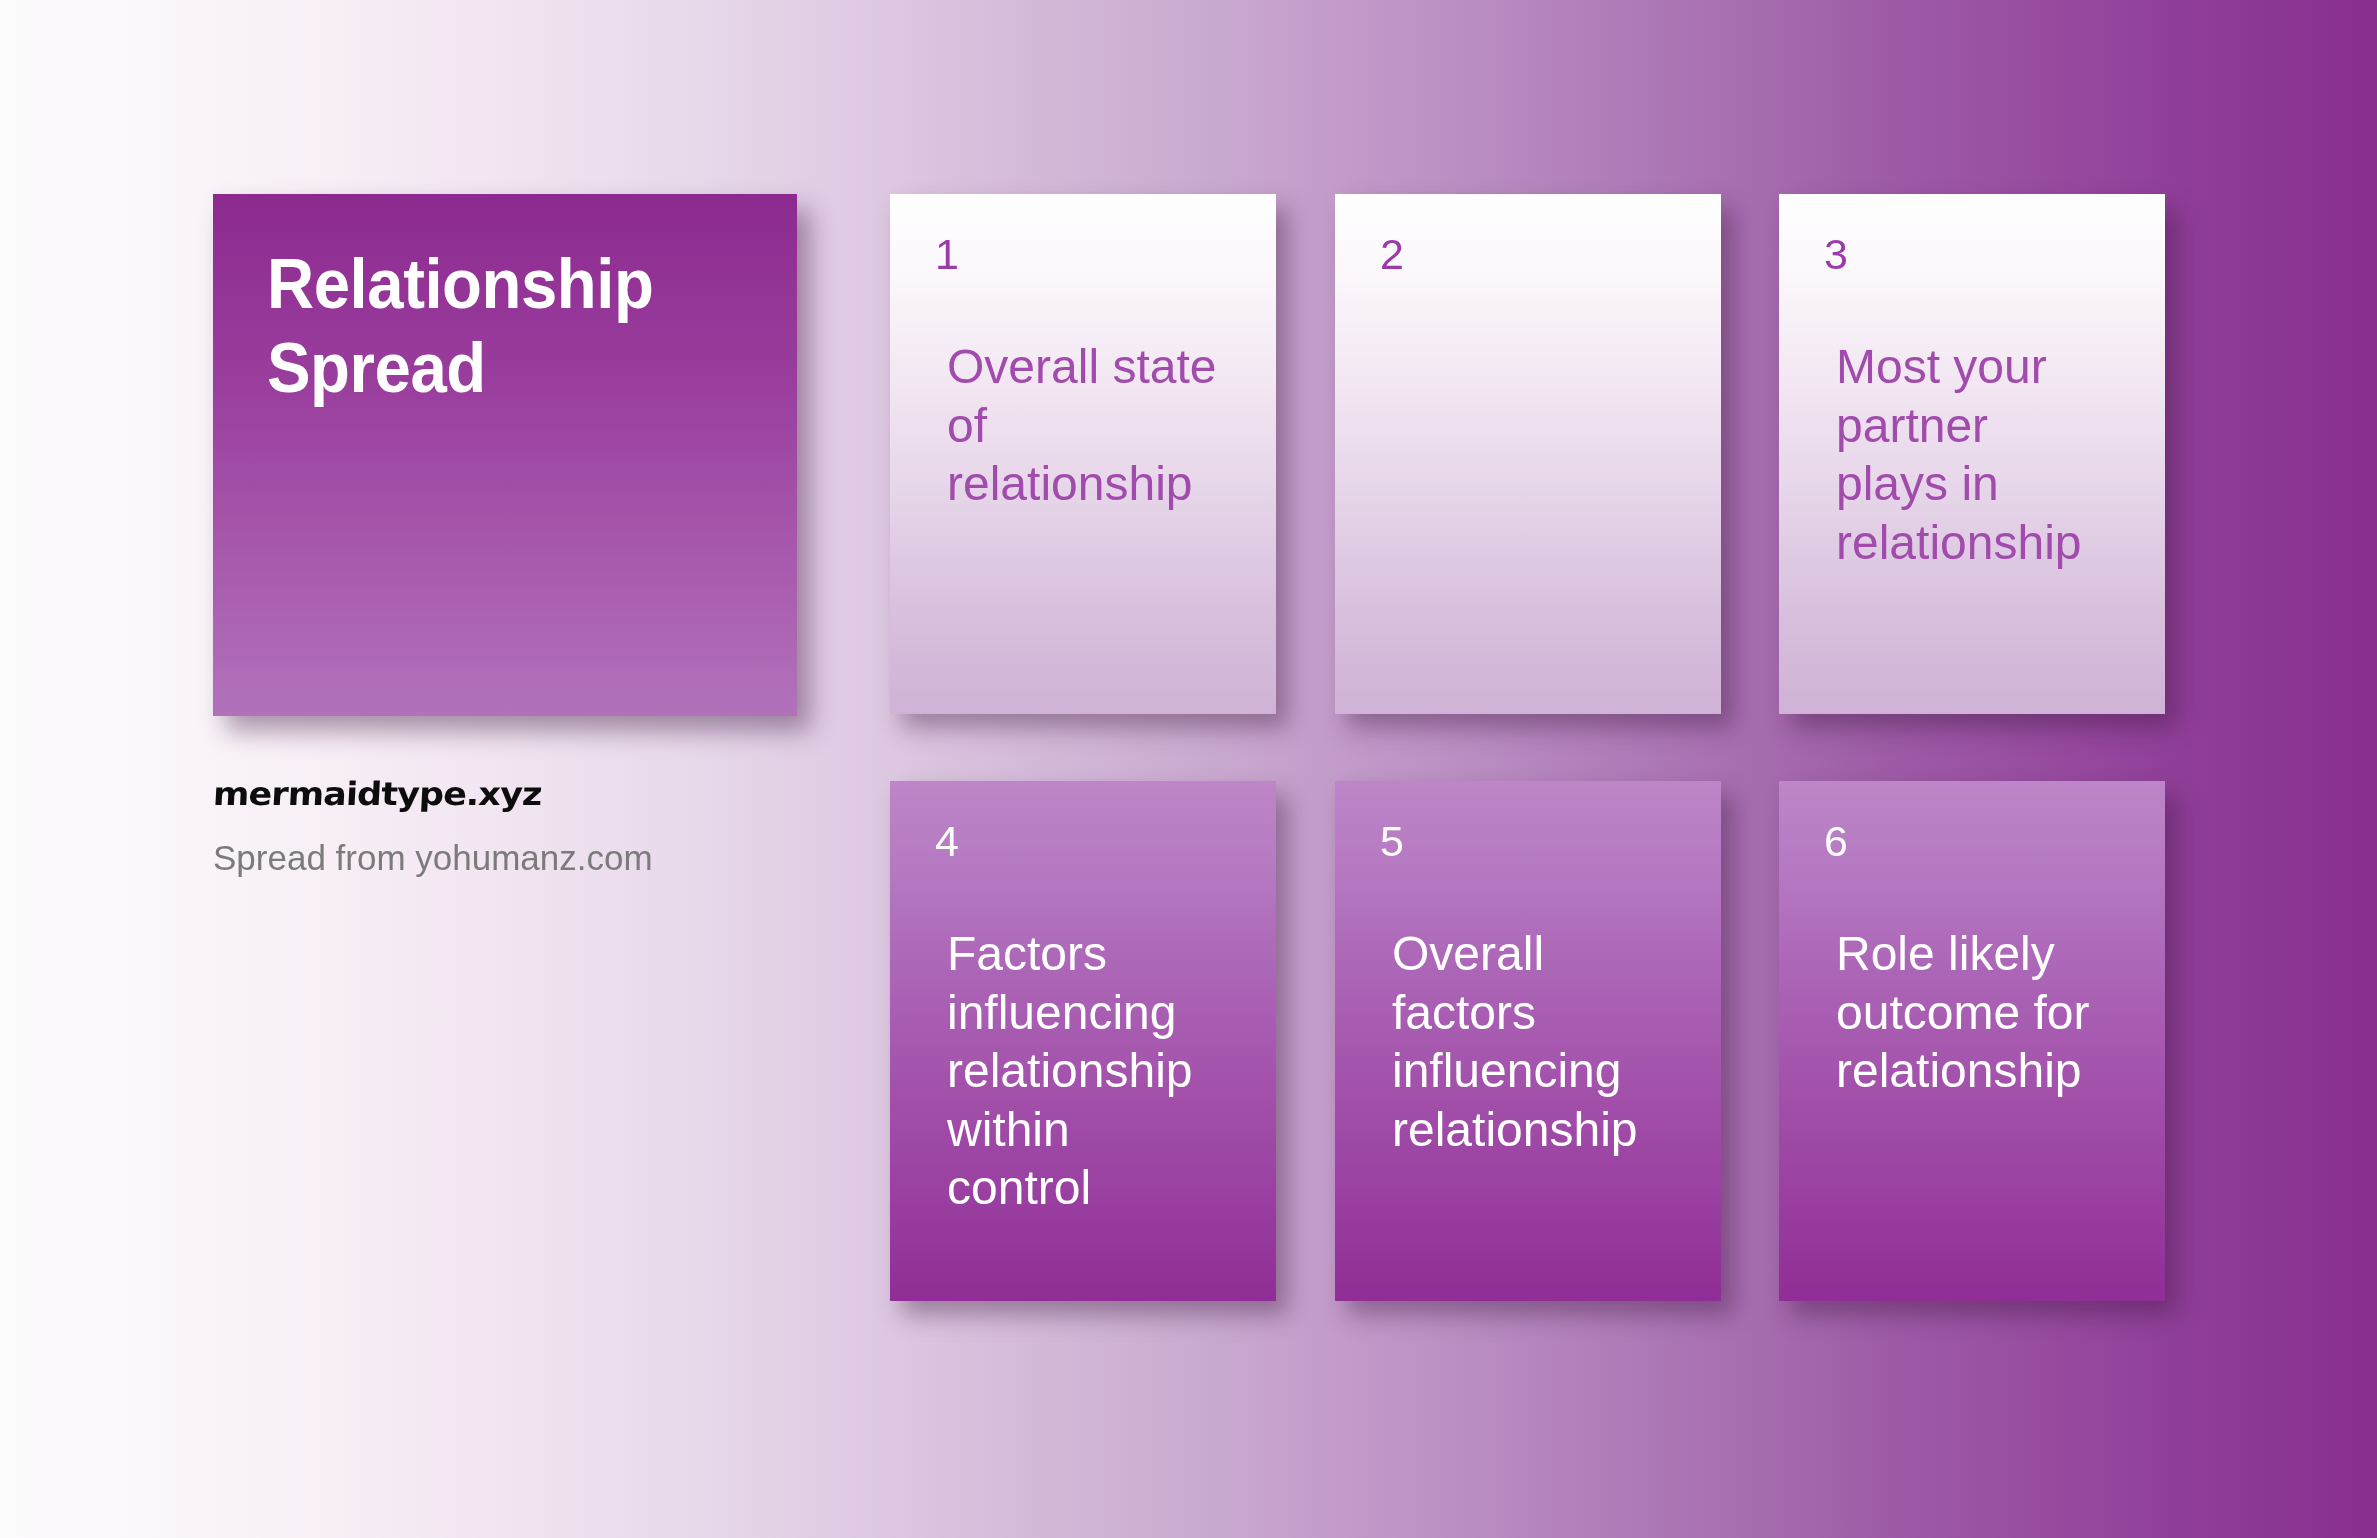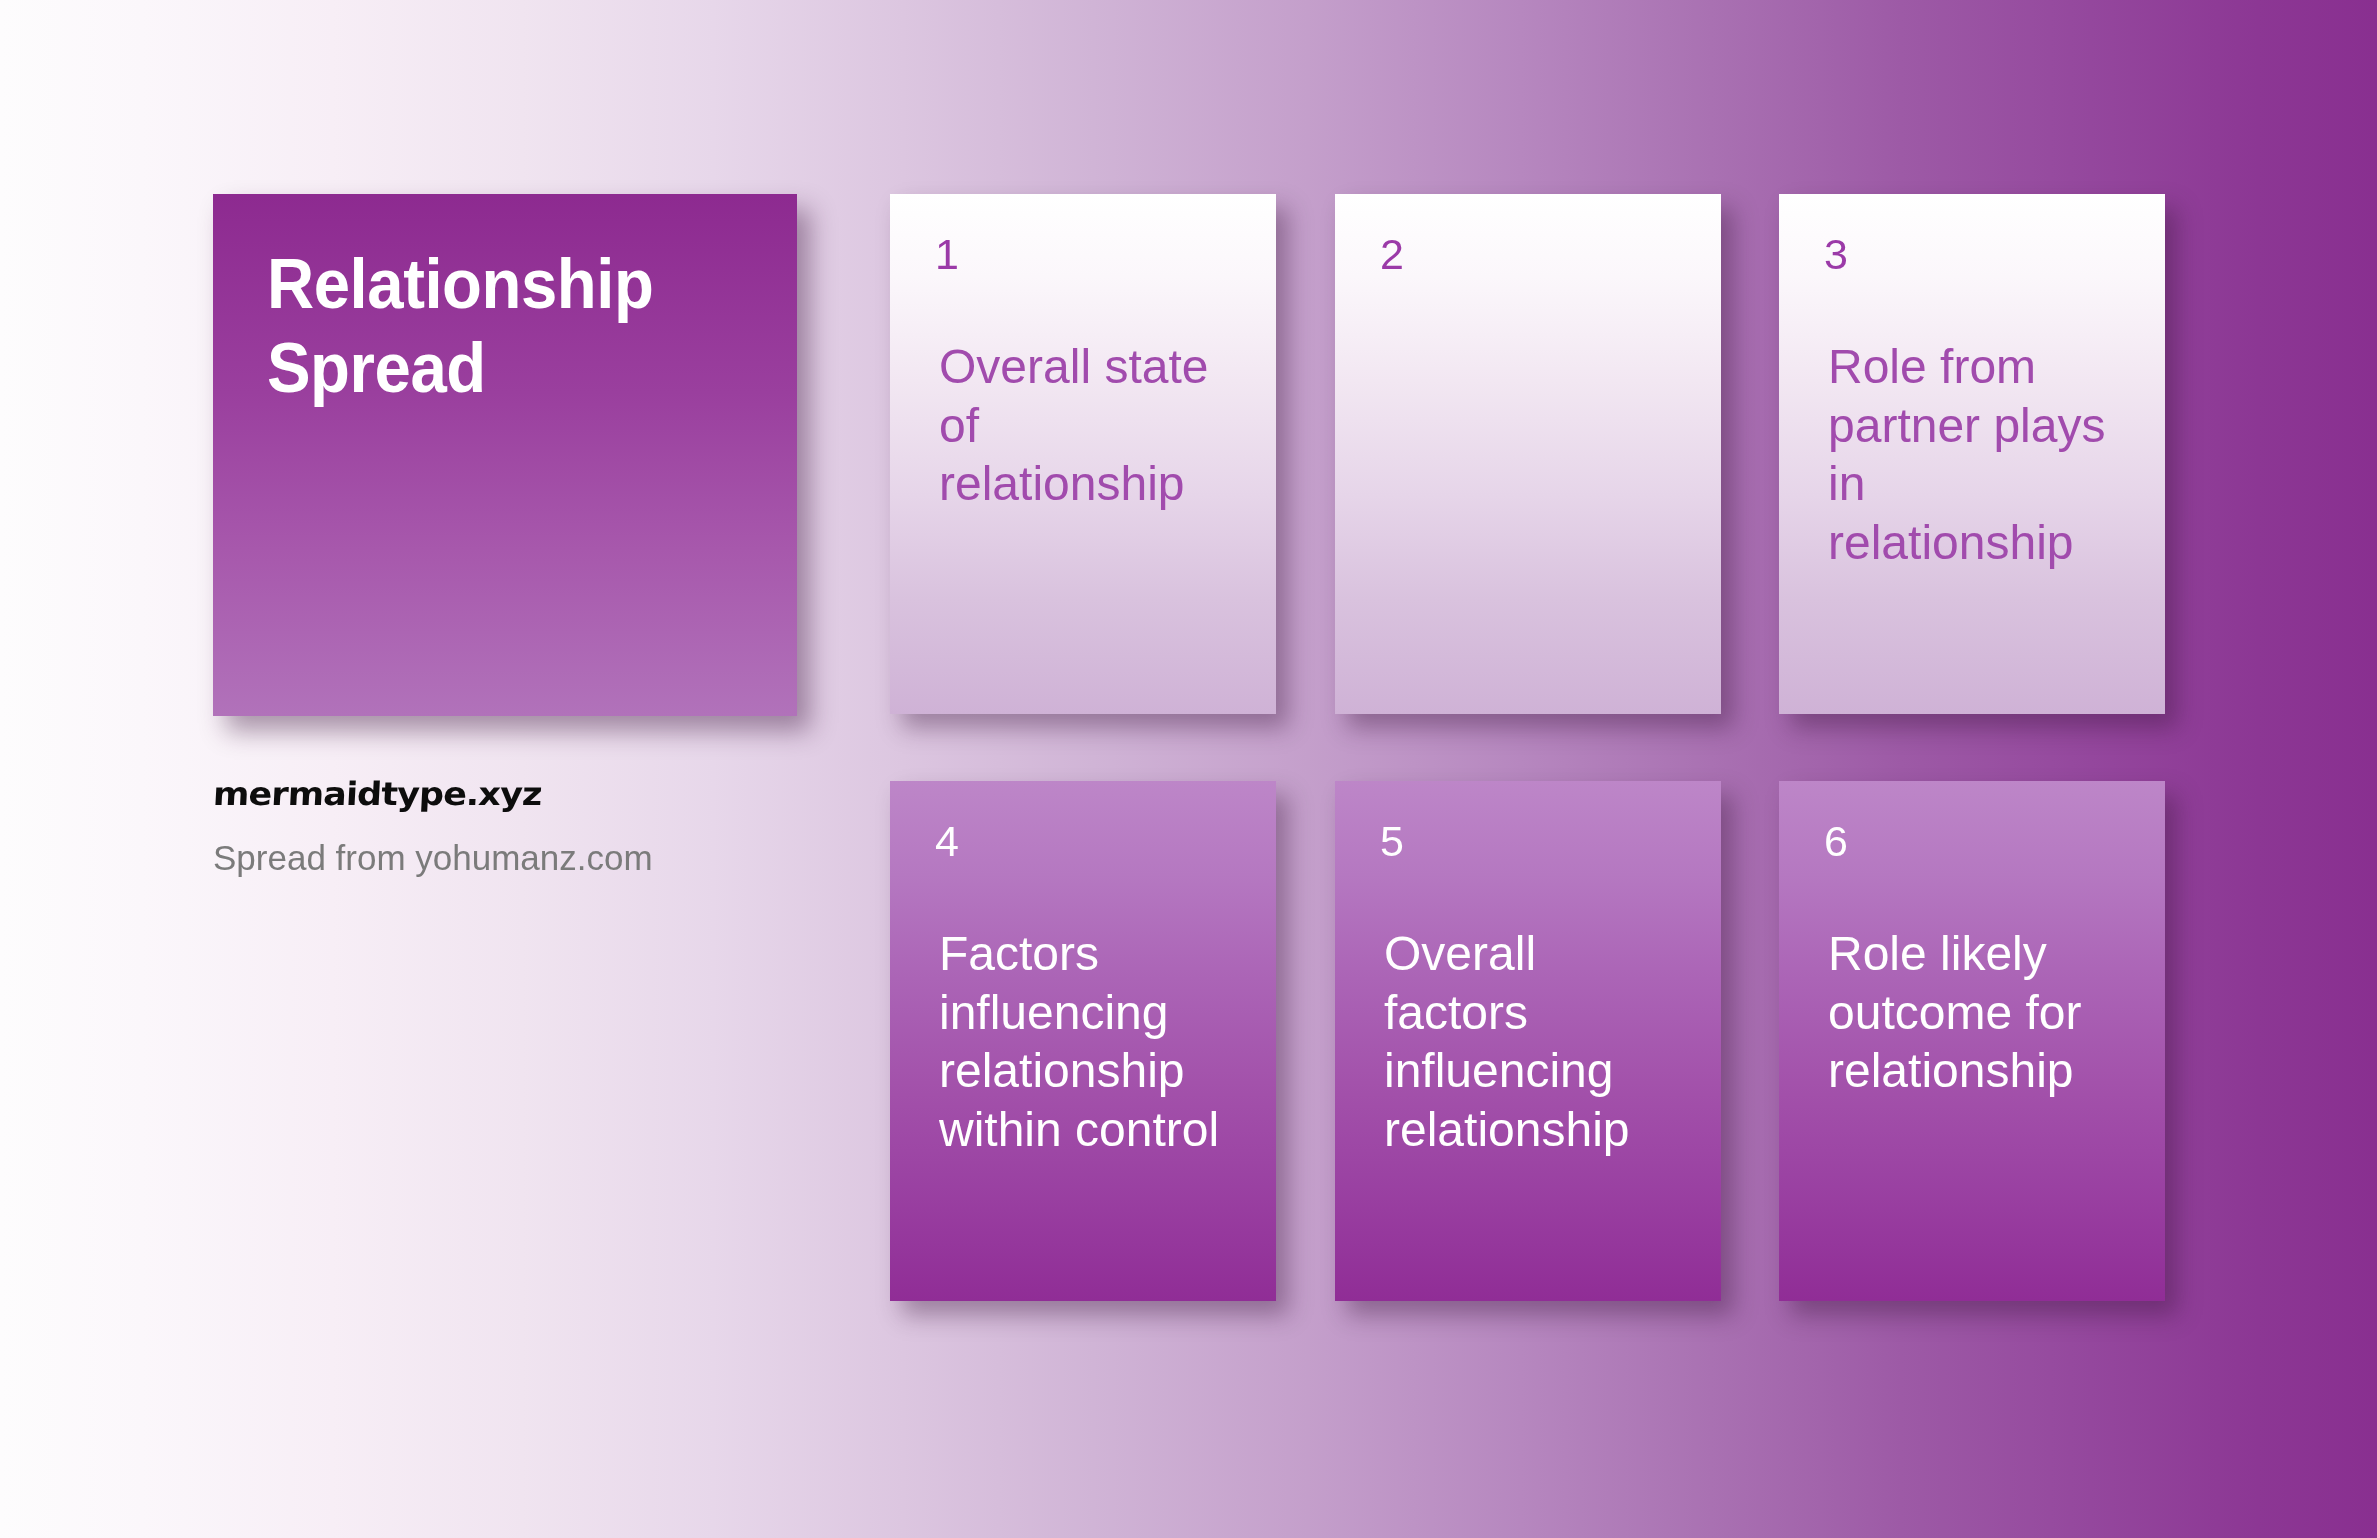--- a/index.html
+++ b/index.html
@@ -92,21 +92,21 @@
   }
   .card .num {
     font-size: 43px;
     line-height: 1;
     margin: 0 0 62px 0;
     font-weight: normal;
   }
   .card .desc {
     font-size: 48px;
     line-height: 1.22;
-    margin: 4px;
+    margin: 12px;
     font-weight: normal;
     max-width: 6.2em;
   }
 
   
   .card.light {
     background: linear-gradient(to bottom, #ffffff 0%, #fbf7fb 16%, #f2e7f2 36%, #e6d5e9 58%, #d9c2de 78%, #cfb2d6 100%);
   }
   .card.light .num { color: #9b3aa8; }
   .card.light .desc { color: #a martini; }
@@ -145,21 +145,21 @@
     <p class="num">1</p>
     <p class="desc">Overall state of relationship</p>
   </div>
 
   <div class="card light col-2 row-top">
     <p class="num">2</p>
   </div>
 
   <div class="card light col-3 row-top">
     <p class="num">3</p>
-    <p class="desc">Role from partner plays in relationship</p>
+    <p class="desc">Most your partner plays in relationship</p>
   </div>
 
   <div class="card dark col-1 row-bottom">
     <p class="num">4</p>
     <p class="desc">Factors influencing relationship within control</p>
   </div>
 
   <div class="card dark col-2 row-bottom">
     <p class="num">5</p>
     <p class="desc">Overall factors influencing relationship</p>

